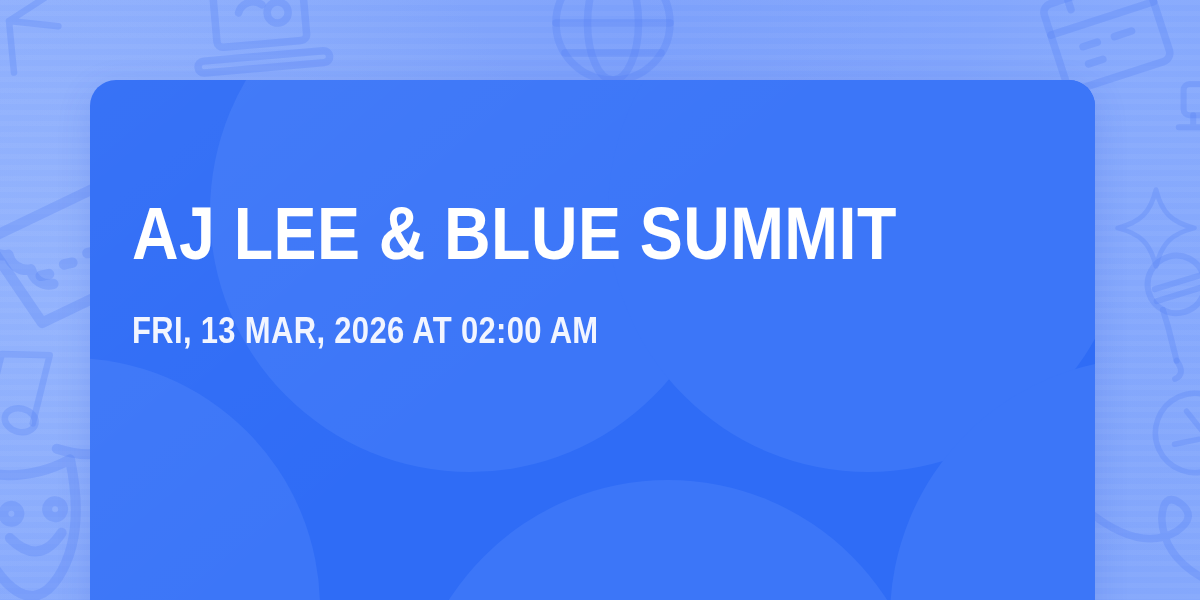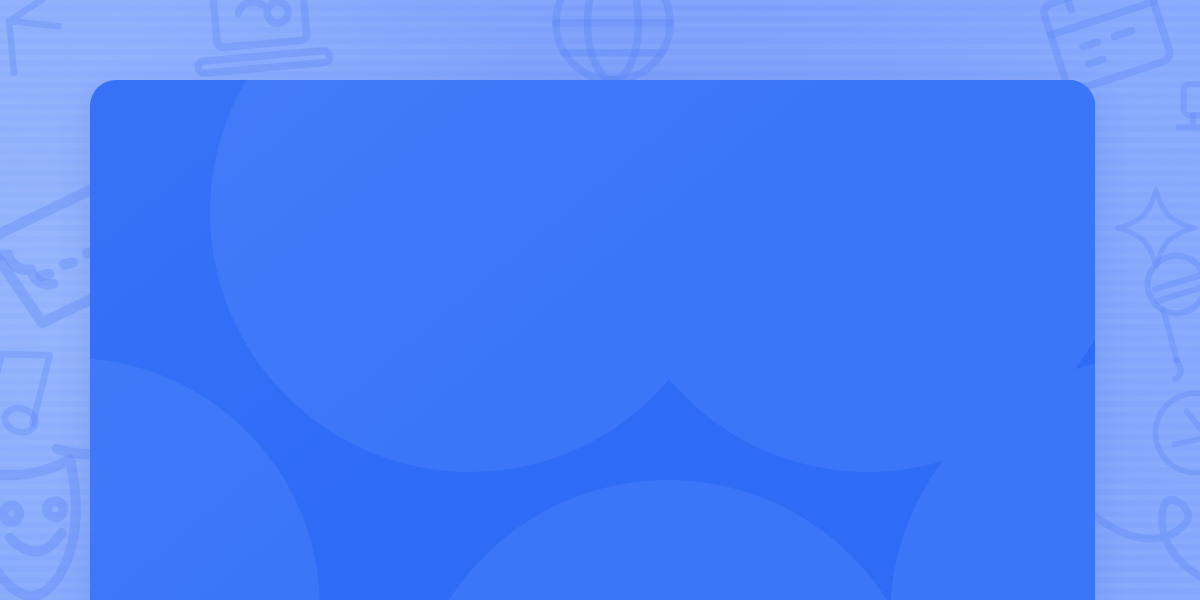--- a/index.html
+++ b/index.html
@@ -262,14 +262,18 @@
   <div id="card-orbs">
     <div class="orb orb-left"></div>
     <div class="orb orb-right"></div>
     <div class="orb orb-bottom"></div>
     <div class="orb orb-edge-l"></div>
     <div class="orb orb-edge-r"></div>
   </div>
 
   <div id="card-sheen"></div>
 
+  <div id="card-content">
+    <h1 id="event-title">AJ Lee &amp; Blue Summit</h1>
+    <div id="event-datetime">Fri, 13 Mar, 2026 at 02:00 AM</div>
+  </div>
 
 </div>
 
 </body></html>

